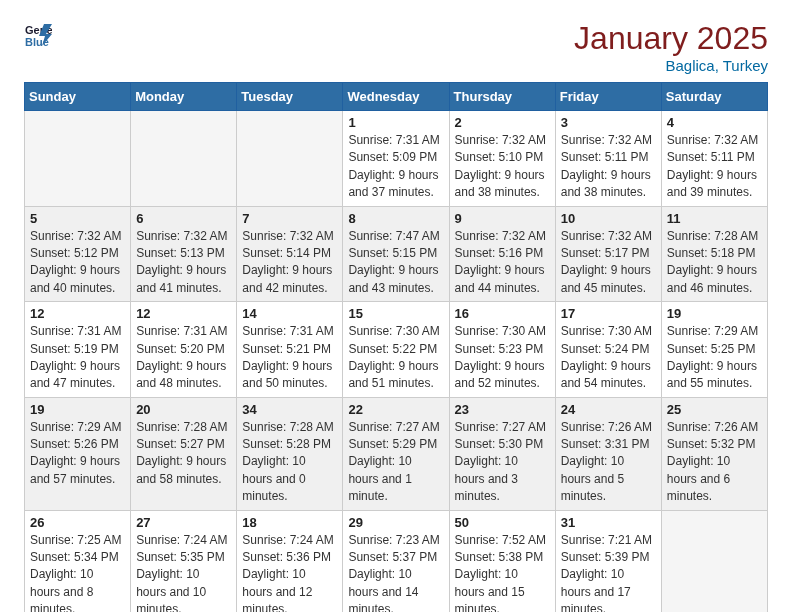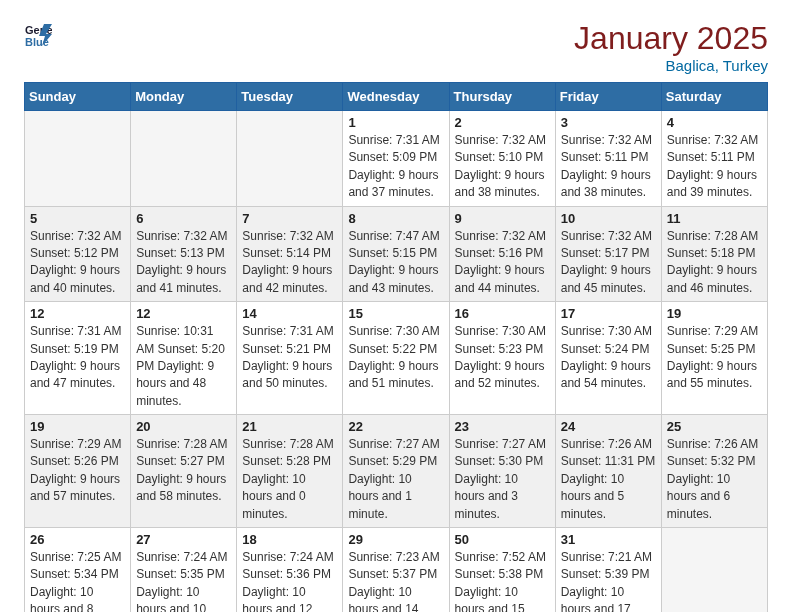--- a/index.html
+++ b/index.html
@@ -202,21 +202,21 @@
         <tr>
           <td>
             <span class="day-num">12</span>
             <div class="day-detail">Sunrise: 7:31 AM
 Sunset: 5:19 PM
 Daylight: 9 hours
 and 47 minutes.</div>
           </td>
           <td>
             <span class="day-num">12</span>
-            <div class="day-detail">Sunrise: 10:31 AM
+            <div class="day-detail">Sunrise: 7:31 AM
 Sunset: 5:20 PM
 Daylight: 9 hours
 and 48 minutes.</div>
           </td>
           <td>
             <span class="day-num">14</span>
             <div class="day-detail">Sunrise: 7:31 AM
 Sunset: 5:21 PM
 Daylight: 9 hours
 and 50 minutes.</div>
@@ -259,21 +259,21 @@
 and 57 minutes.</div>
           </td>
           <td>
             <span class="day-num">20</span>
             <div class="day-detail">Sunrise: 7:28 AM
 Sunset: 5:27 PM
 Daylight: 9 hours
 and 58 minutes.</div>
           </td>
           <td>
-            <span class="day-num">21</span>
+            <span class="day-num">34</span>
             <div class="day-detail">Sunrise: 7:28 AM
 Sunset: 5:28 PM
 Daylight: 10 hours
 and 0 minutes.</div>
           </td>
           <td>
             <span class="day-num">22</span>
             <div class="day-detail">Sunrise: 7:27 AM
 Sunset: 5:29 PM
 Daylight: 10 hours
@@ -282,21 +282,21 @@
           <td>
             <span class="day-num">23</span>
             <div class="day-detail">Sunrise: 7:27 AM
 Sunset: 5:30 PM
 Daylight: 10 hours
 and 3 minutes.</div>
           </td>
           <td>
             <span class="day-num">24</span>
             <div class="day-detail">Sunrise: 7:26 AM
-Sunset: 11:31 PM
+Sunset: 3:31 PM
 Daylight: 10 hours
 and 5 minutes.</div>
           </td>
           <td>
             <span class="day-num">25</span>
             <div class="day-detail">Sunrise: 7:26 AM
 Sunset: 5:32 PM
 Daylight: 10 hours
 and 6 minutes.</div>
           </td>

